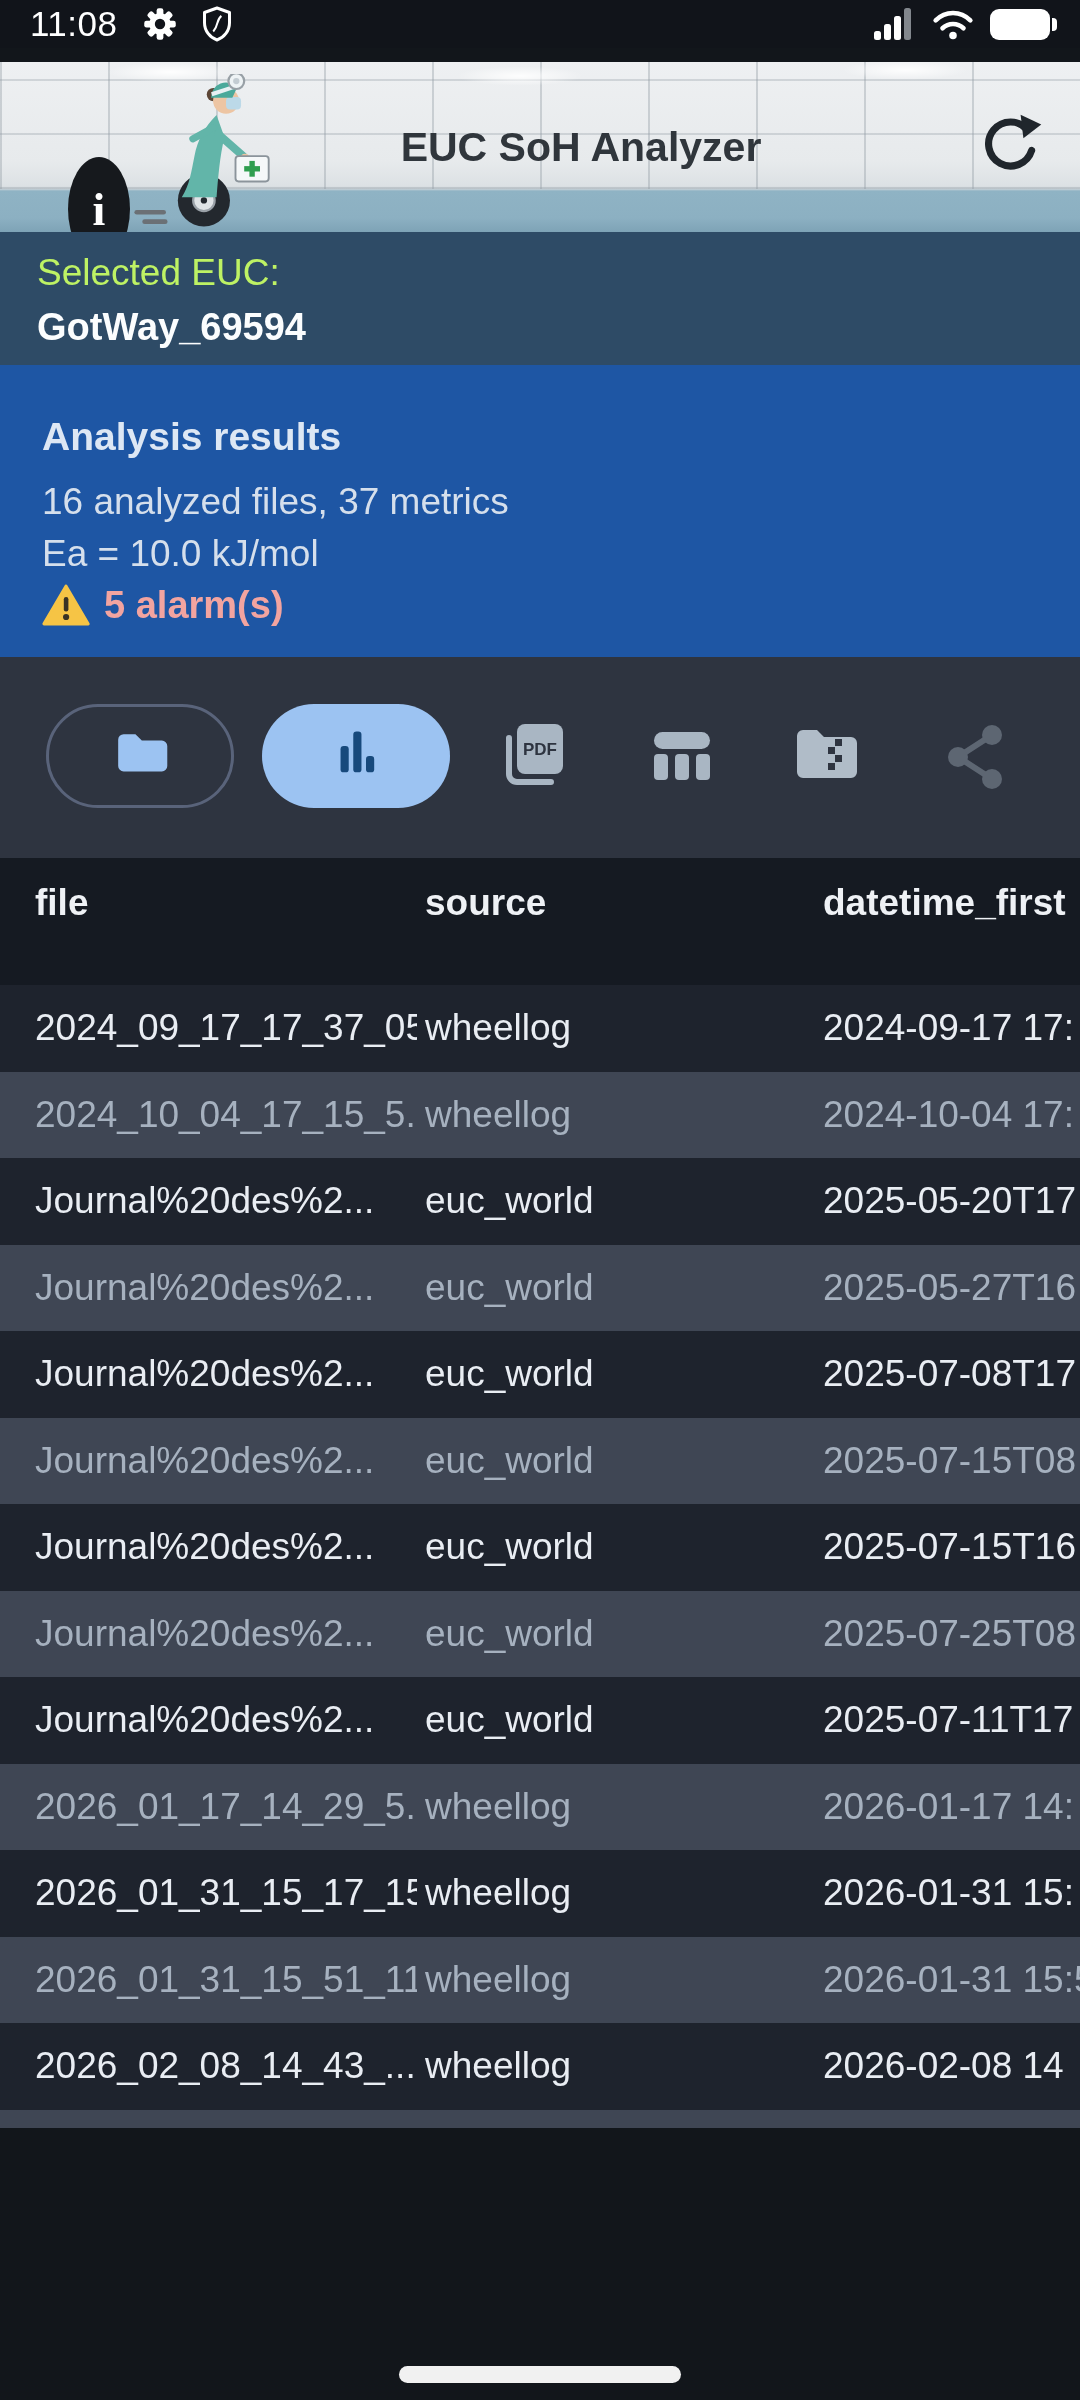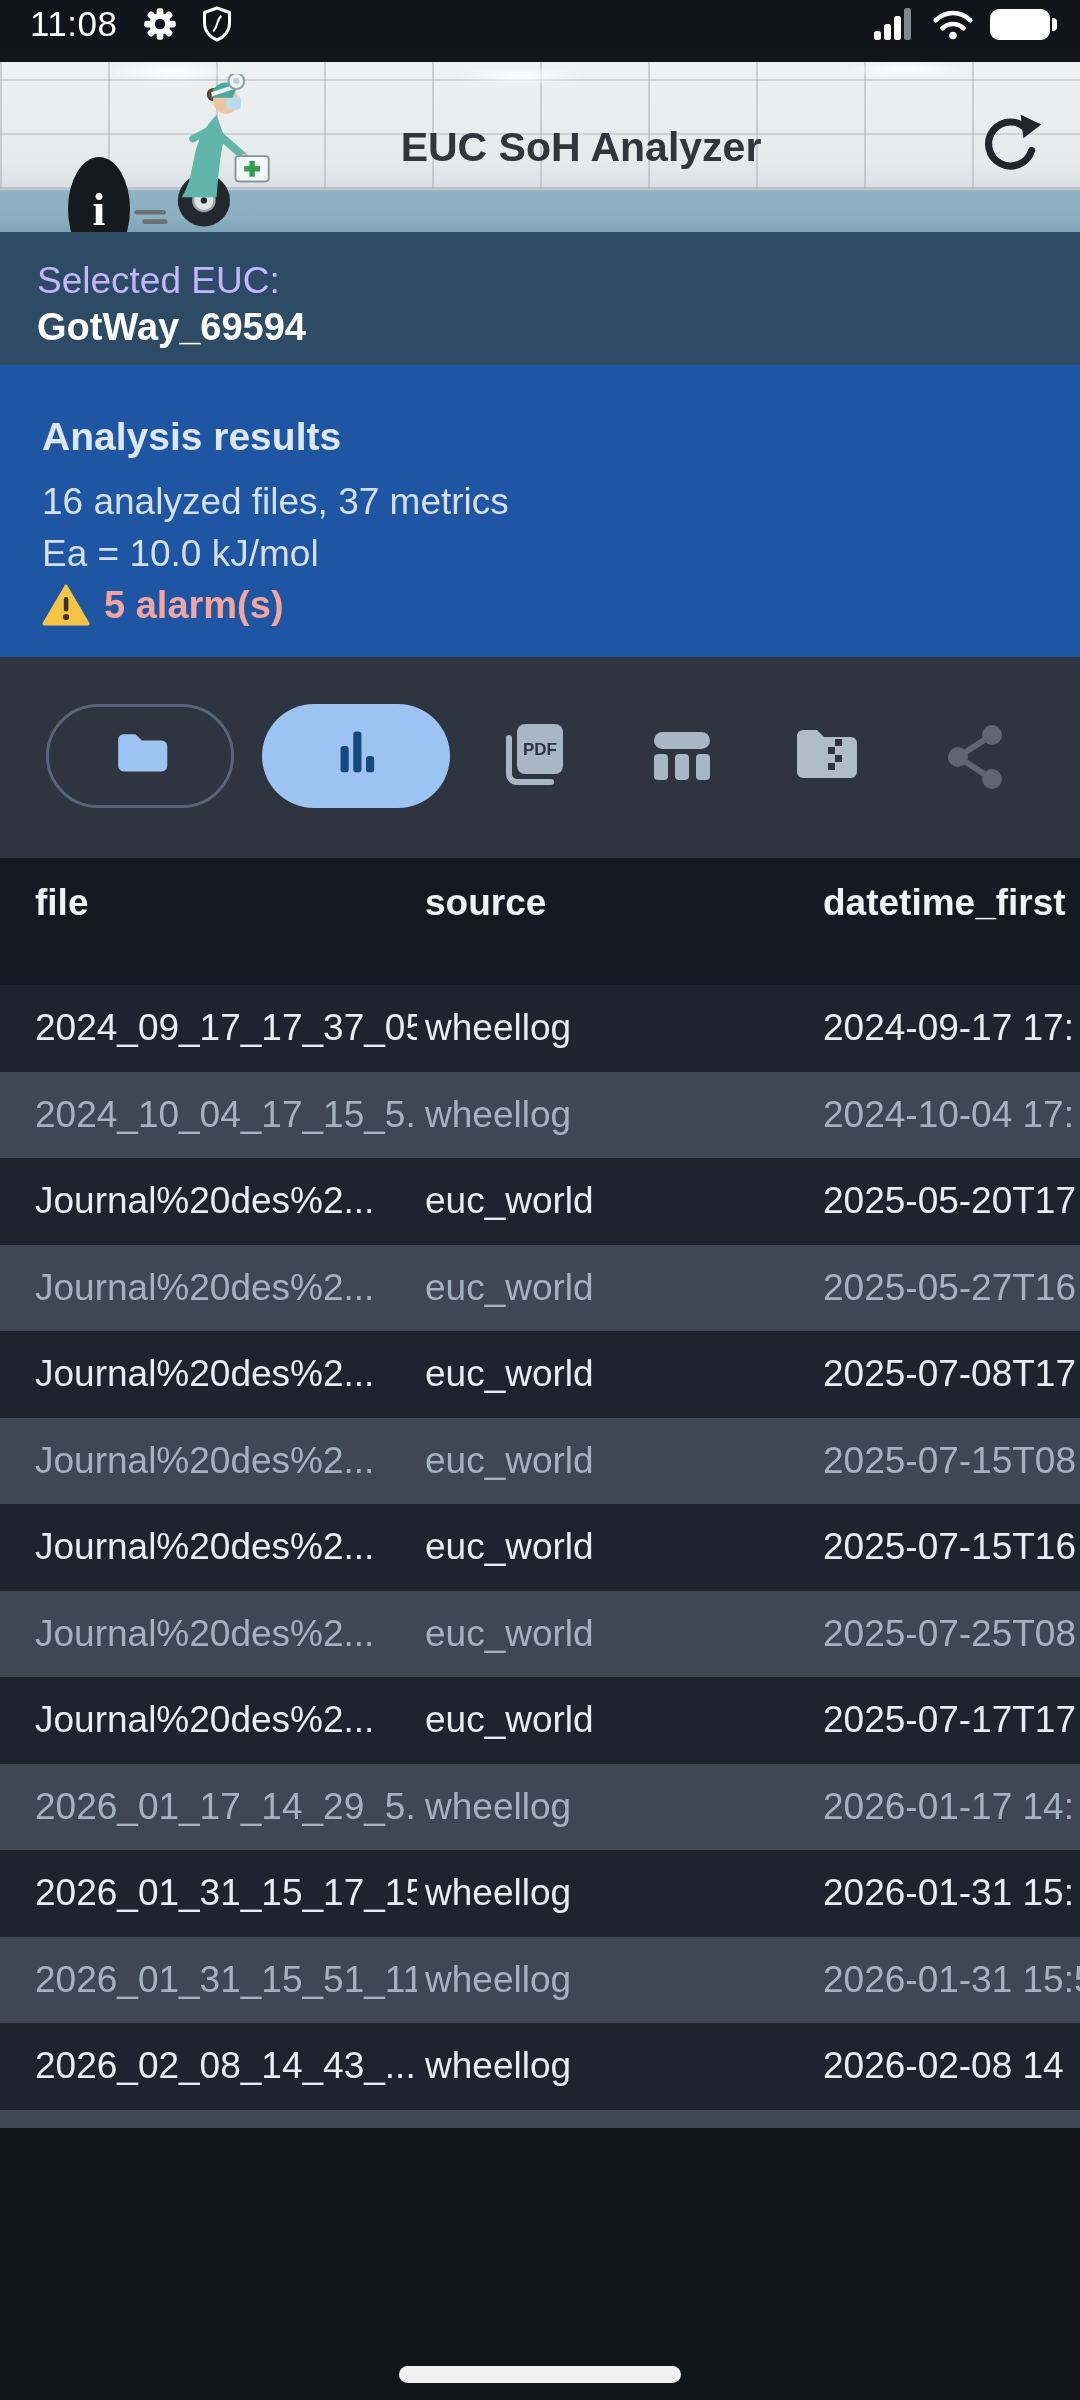--- a/index.html
+++ b/index.html
@@ -32,21 +32,21 @@
             background:#16191d;display:flex;align-items:center;justify-content:center;}
   .info-btn span{color:#fff;font-size:46px;font-weight:700;font-family:"Liberation Serif",serif;}
   .nurse{position:absolute;left:118px;top:12px;}
   .app-title{position:absolute;left:0;top:62px;width:100%;text-align:center;
              color:#30363c;font-size:41px;font-weight:700;padding-left:41px;}
   .refresh-btn{position:absolute;left:978px;top:50px;width:66px;height:66px;}
 
   
   .selected-euc{position:absolute;top:232px;left:0;width:1080px;height:133px;background:#2e4b66;
                 padding:0 37px;box-sizing:border-box;}
-  .sel-label{position:absolute;top:28px;color:#c4b5fd;font-size:37px;}
+  .sel-label{position:absolute;top:20px;color:#bef264;font-size:37px;}
   .sel-value{position:absolute;top:74px;color:#fbfdfe;font-size:38px;font-weight:700;}
 
   
   .analysis{position:absolute;top:365px;left:0;width:1080px;height:292px;background:#1e56a4;
             padding:0 42px;box-sizing:border-box;}
   .an-title{position:absolute;top:50px;color:#dde7f4;font-size:39px;font-weight:700;}
   .an-line1{position:absolute;top:116px;color:#d5dfec;font-size:37px;}
   .an-line2{position:absolute;top:168px;color:#d5dfec;font-size:37px;}
   .an-alarm{position:absolute;top:218px;display:flex;align-items:center;gap:14px;}
   .an-alarm span{color:#f2a4a0;font-size:38px;font-weight:700;}
@@ -267,21 +267,21 @@
         <span class="c-dt">2025-07-15T16</span>
       </div>
       <div class="trow alt">
         <span class="c-file">Journal%20des%2...</span>
         <span class="c-source">euc_world</span>
         <span class="c-dt">2025-07-25T08</span>
       </div>
       <div class="trow">
         <span class="c-file">Journal%20des%2...</span>
         <span class="c-source">euc_world</span>
-        <span class="c-dt">2025-07-17T17</span>
+        <span class="c-dt">2025-07-11T17</span>
       </div>
       <div class="trow alt">
         <span class="c-file">2026_01_17_14_29_5...</span>
         <span class="c-source">wheellog</span>
         <span class="c-dt">2026-01-17 14:</span>
       </div>
       <div class="trow">
         <span class="c-file">2026_01_31_15_17_15....</span>
         <span class="c-source">wheellog</span>
         <span class="c-dt">2026-01-31 15:</span>

